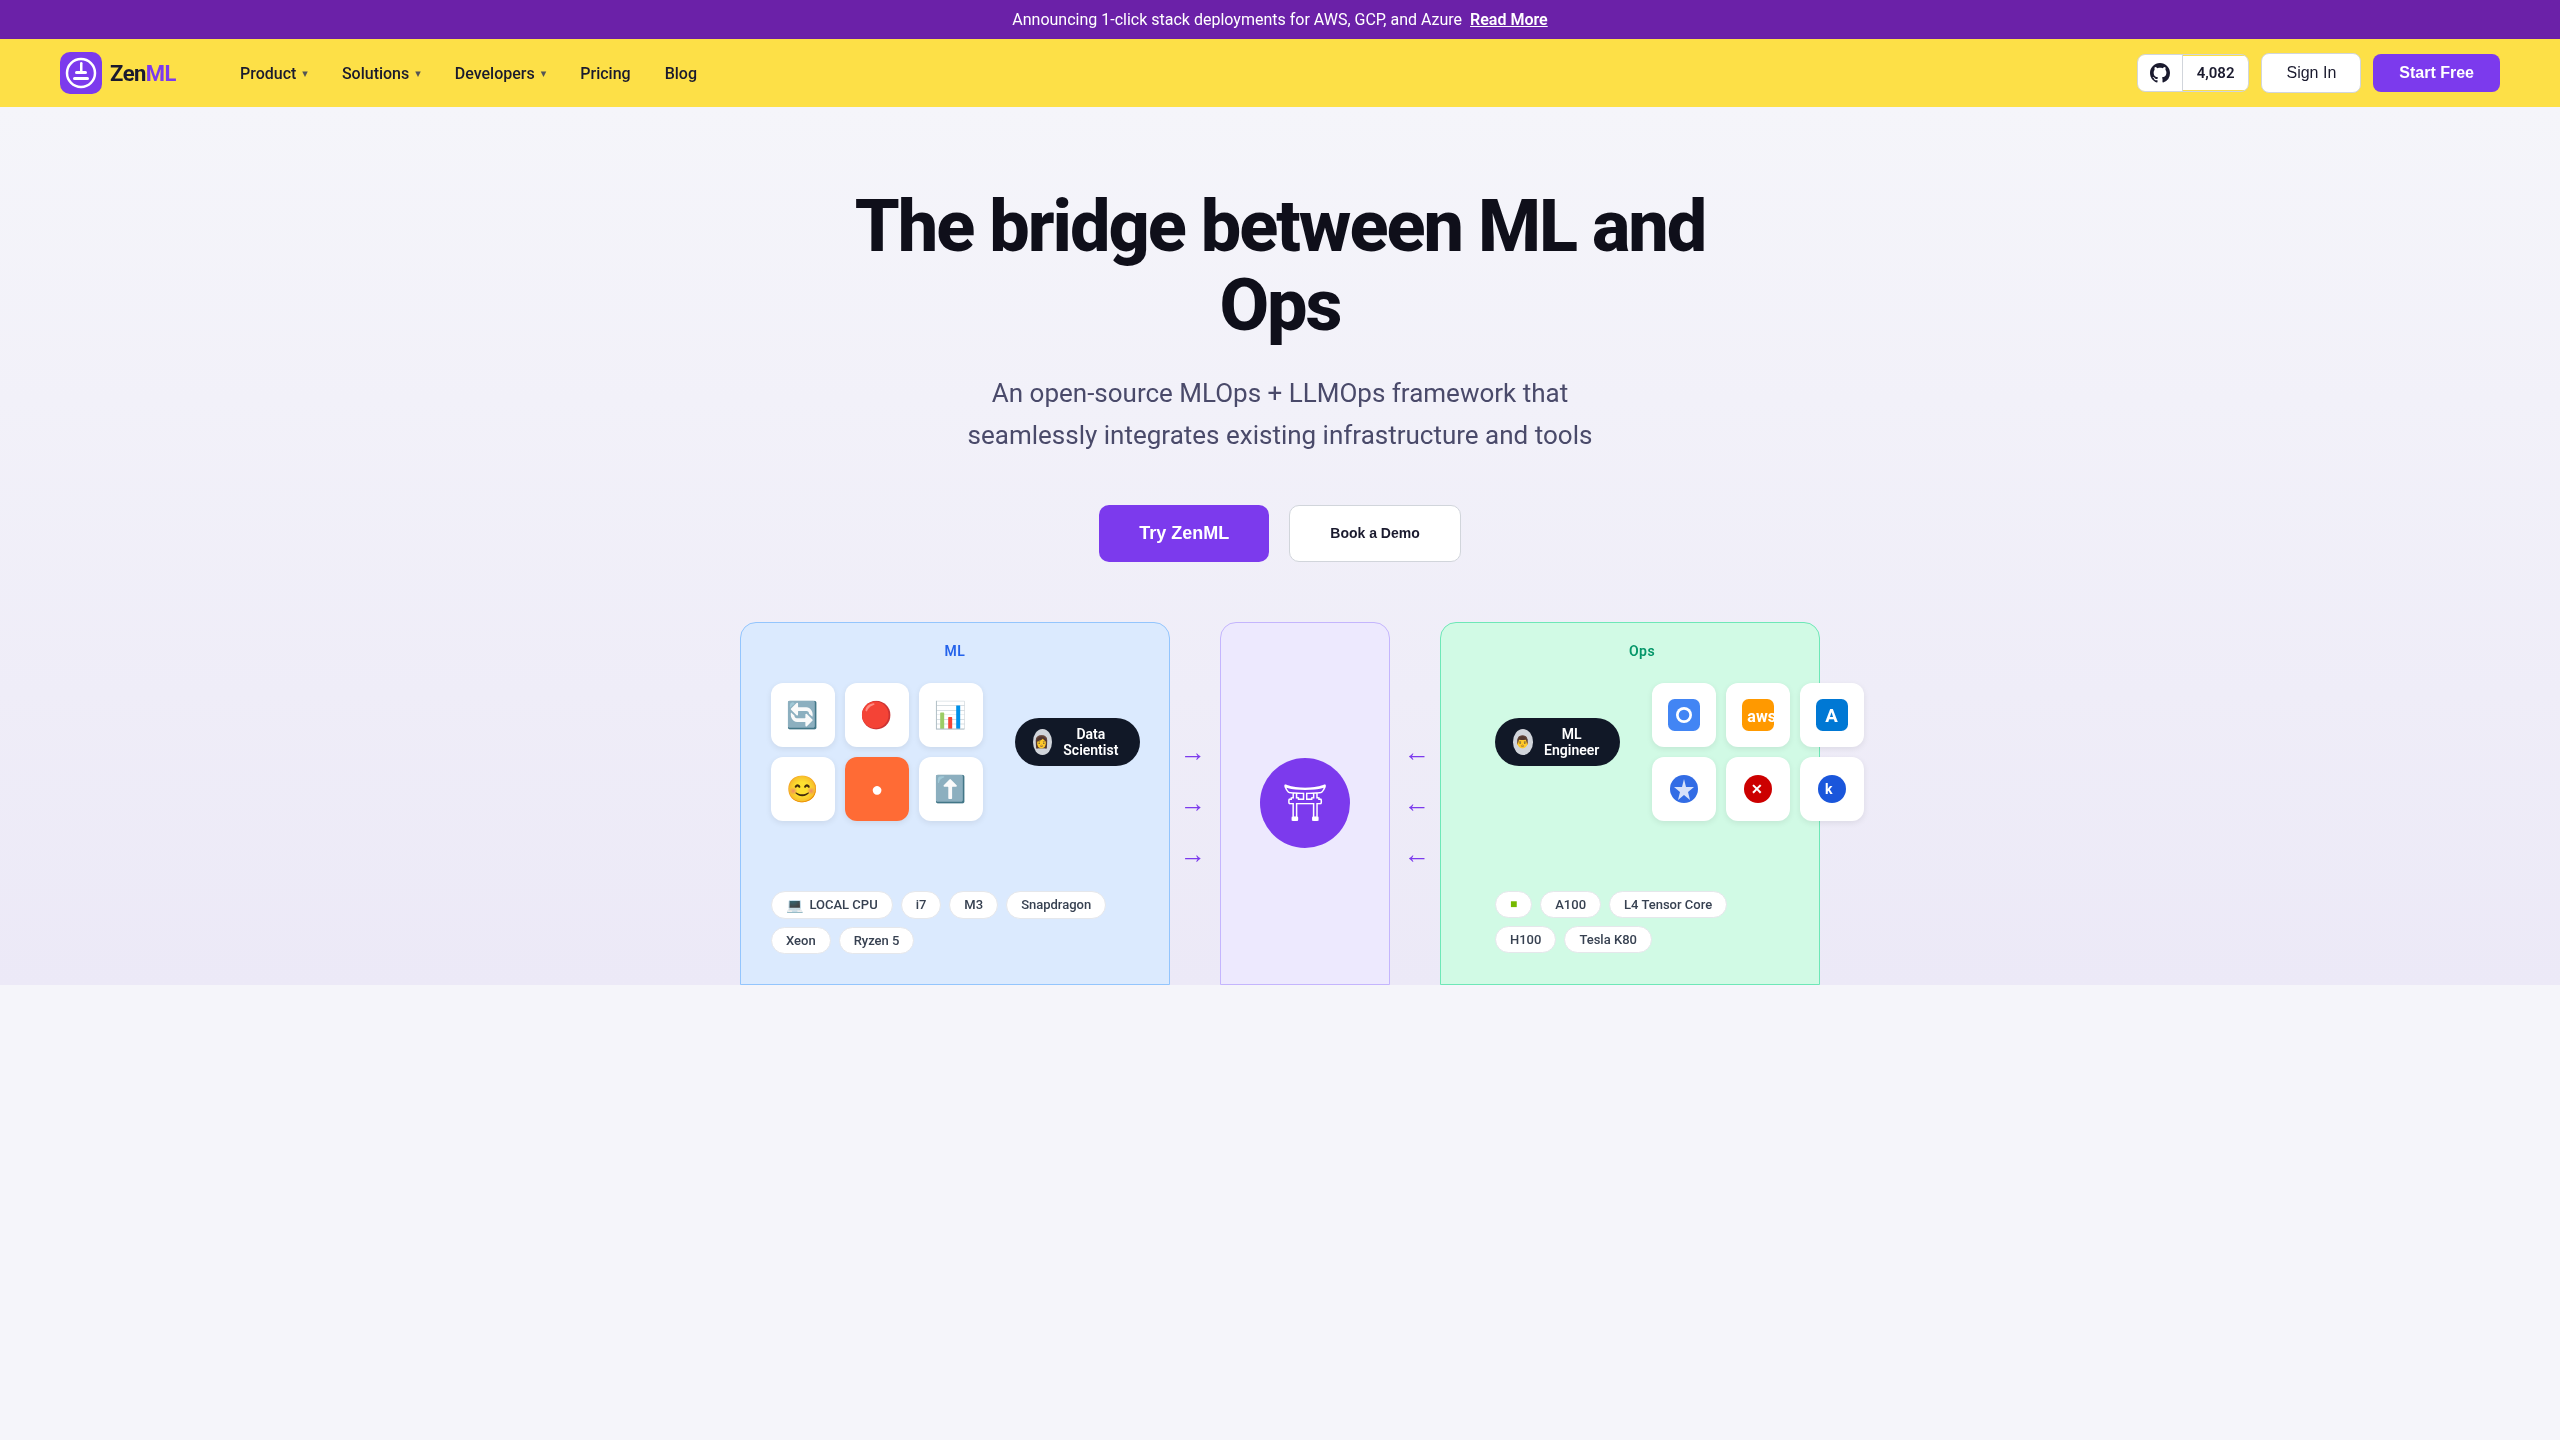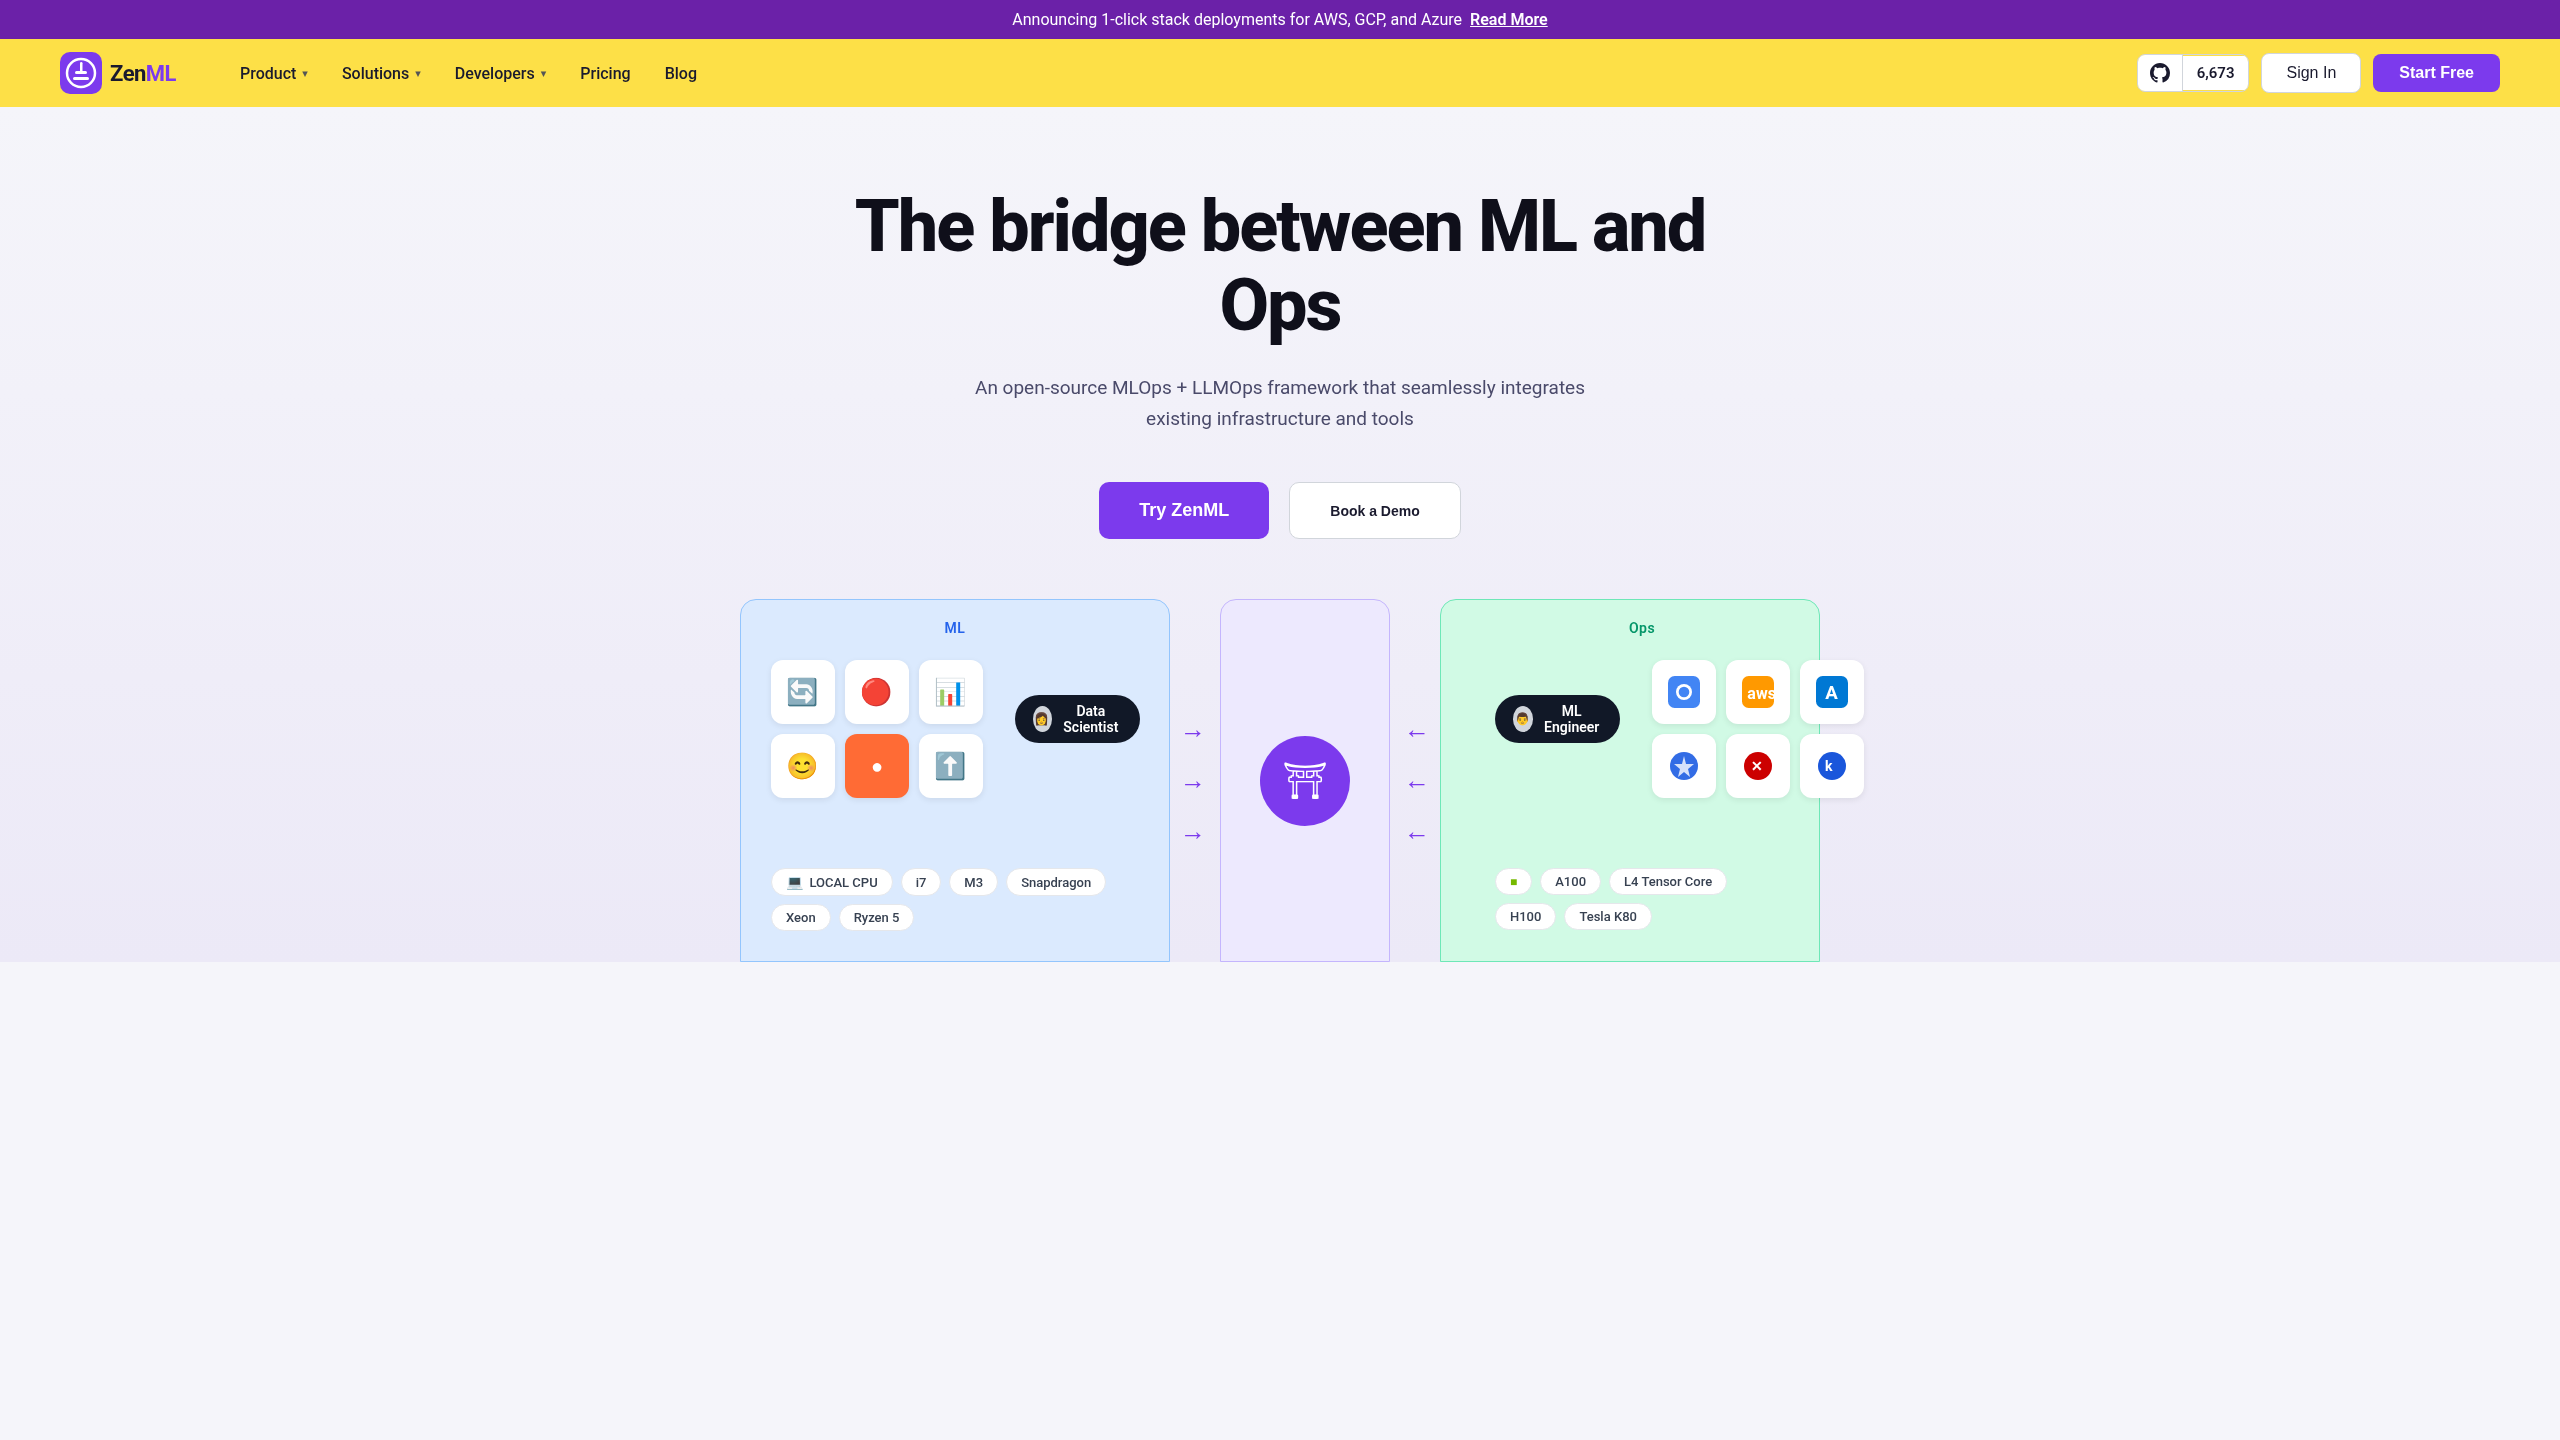--- a/index.html
+++ b/index.html
@@ -139,21 +139,21 @@
     .hero h1 {
       font-size: 72px;
       font-weight: 800;
       color: #0f0f1a;
       line-height: 1.1;
       max-width: 900px;
       margin: 0 auto 28px;
       letter-spacing: -2px;
     }
     .hero-subtitle {
-      font-size: 19px;
+      font-size: 26px;
       color: #4a4a6a;
       max-width: 640px;
       margin: 0 auto 48px;
       line-height: 1.6;
     }
     .hero-buttons {
       display: flex;
       justify-content: center;
       gap: 20px;
       margin-bottom: 60px;
@@ -354,21 +354,21 @@
     </a>
   </div>
 
   <div class="nav-right">
     <div class="github-btn">
       <div class="github-icon-part">
         <svg width="20" height="20" viewBox="0 0 24 24" fill="#1a1a2e">
           <path d="M12 0C5.37 0 0 5.37 0 12c0 5.31 3.435 9.795 8.205 11.385.6.105.825-.255.825-.57 0-.285-.015-1.23-.015-2.235-3.015.555-3.795-.735-4.035-1.41-.135-.345-.72-1.41-1.23-1.695-.42-.225-1.02-.78-.015-.795.945-.015 1.62.87 1.845 1.23 1.08 1.815 2.805 1.305 3.495.99.105-.78.42-1.305.765-1.605-2.67-.3-5.46-1.335-5.46-5.925 0-1.305.465-2.385 1.23-3.225-.12-.3-.54-1.53.12-3.18 0 0 1.005-.315 3.3 1.23.96-.27 1.98-.405 3-.405s2.04.135 3 .405c2.295-1.56 3.3-1.23 3.3-1.23.66 1.65.24 2.88.12 3.18.765.84 1.23 1.905 1.23 3.225 0 4.605-2.805 5.625-5.475 5.925.435.375.81 1.095.81 2.22 0 1.605-.015 2.895-.015 3.3 0 .315.225.69.825.57A12.02 12.02 0 0 0 24 12c0-6.63-5.37-12-12-12z"></path>
         </svg>
       </div>
-      <div class="github-count">6,673</div>
+      <div class="github-count">4,082</div>
     </div>
     <button class="sign-in-btn">Sign In</button>
     <button class="start-free-btn">Start Free</button>
   </div>
 </nav>
 
 <div class="hero">
   <h1>The bridge between ML and Ops</h1>
   <p class="hero-subtitle">An open-source MLOps + LLMOps framework that seamlessly integrates existing infrastructure and tools</p>
   <div class="hero-buttons">

